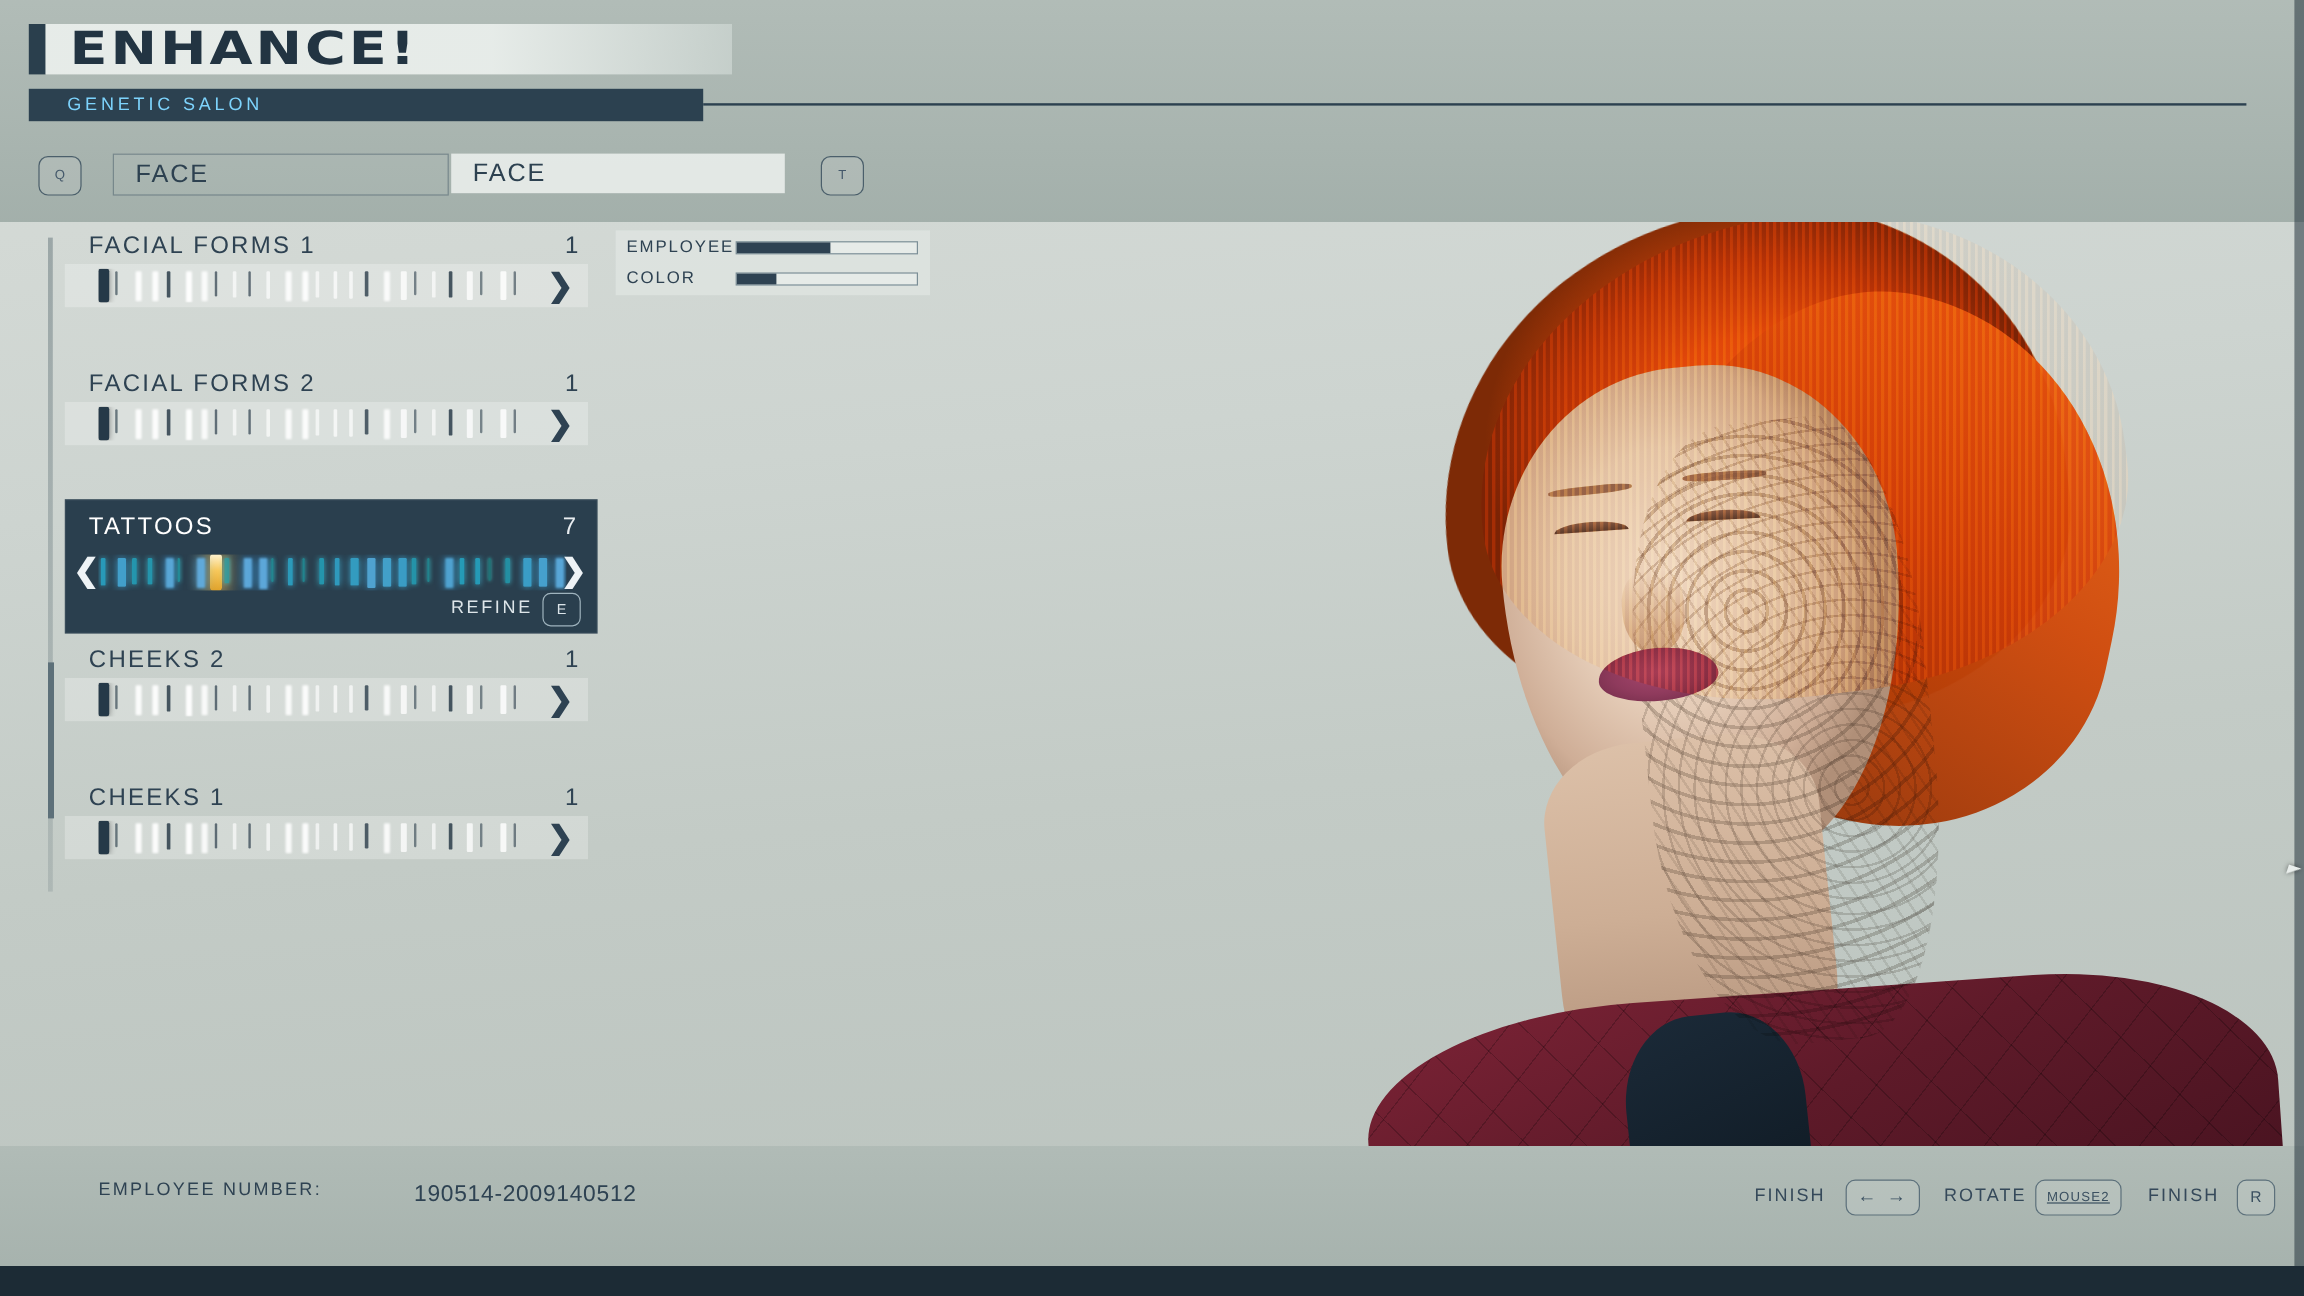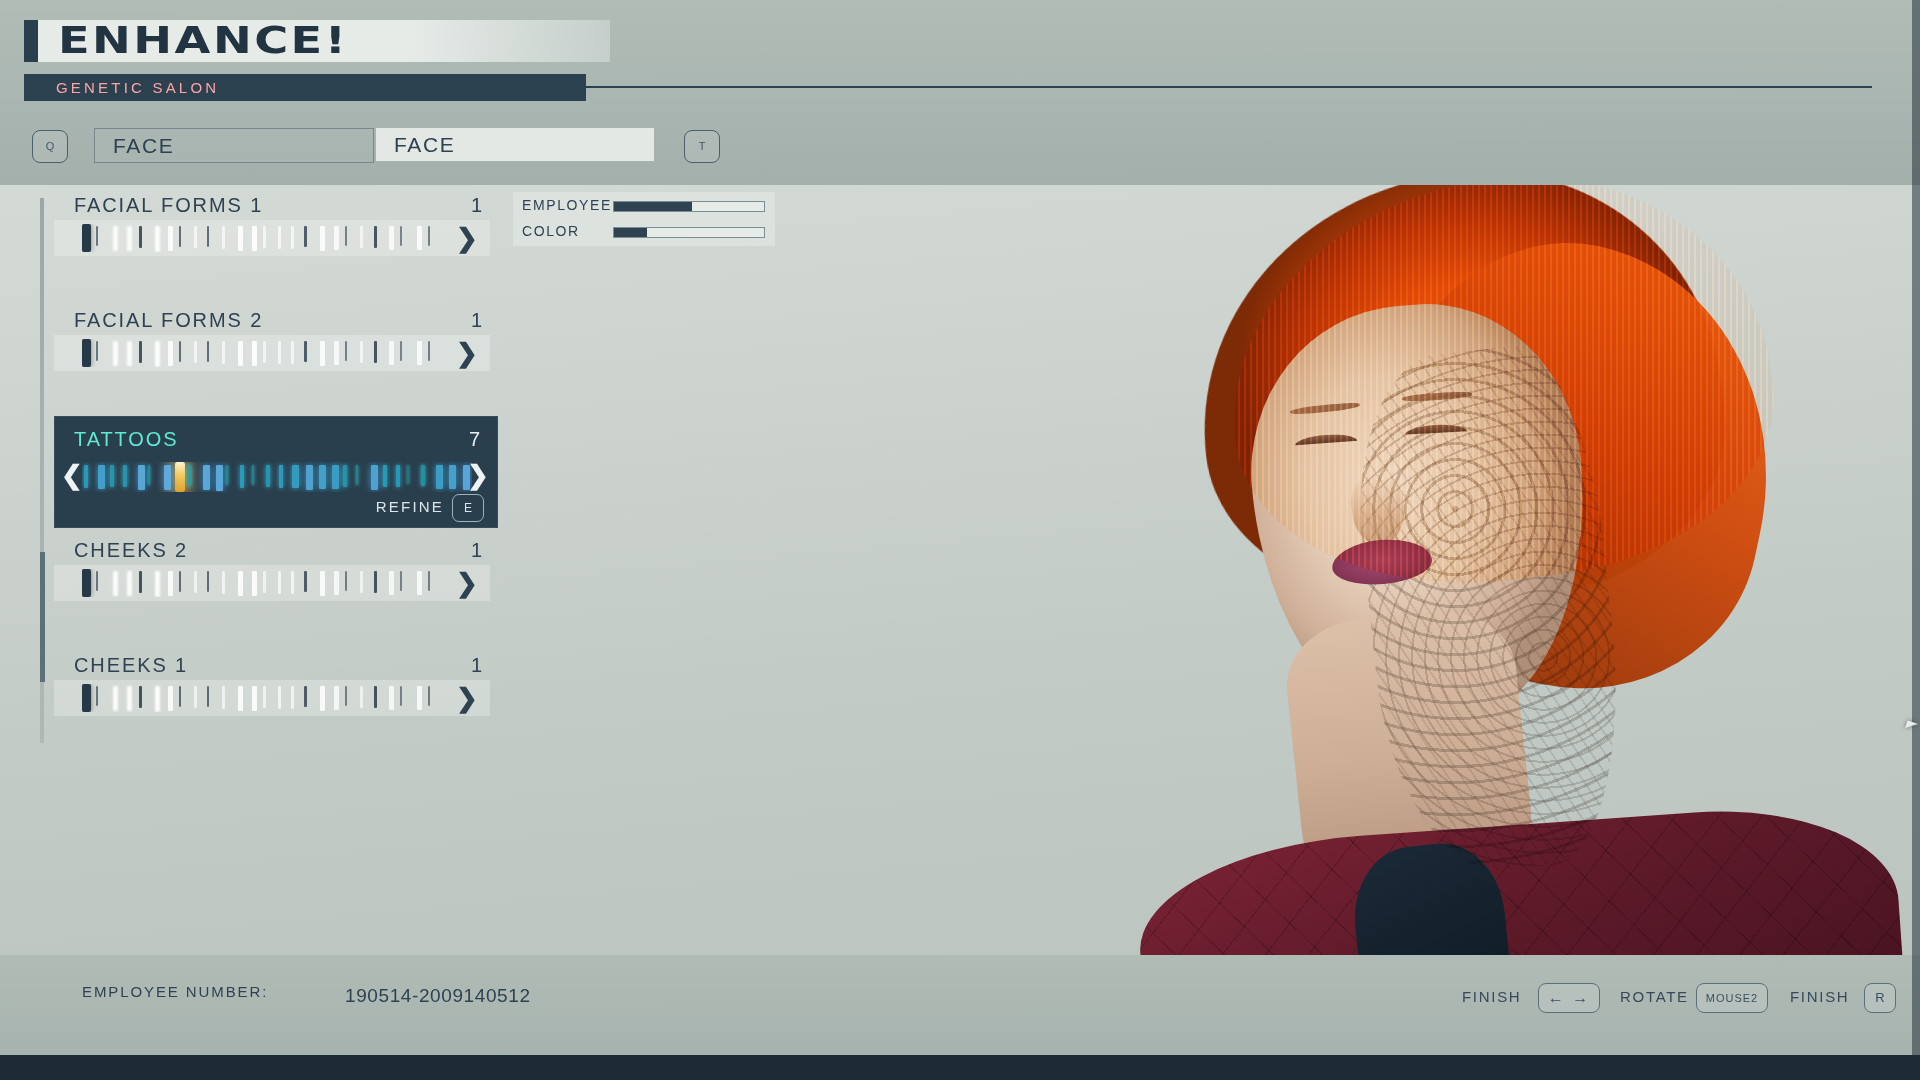--- a/index.html
+++ b/index.html
@@ -130,21 +130,21 @@
     font-family:"DejaVu Sans", sans-serif;
     font-size:38px;font-weight:700;letter-spacing:2px;color:#223442;
     transform:scaleX(1.22);transform-origin:left center;
   }
   #subBar{
     position:absolute;left:24px;top:74px;width:562px;height:27px;
     background:#2c4150;
   }
   #subBarText{
     position:absolute;left:32px;top:0;height:27px;line-height:27px;
-    font-size:15px;letter-spacing:3.2px;color:#fca5a5;
+    font-size:15px;letter-spacing:3.2px;color:#7dd3fc;
   }
   #subLine{
     position:absolute;left:586px;top:86px;width:1286px;height:2px;background:#2c4150;
   }
 
   
   #tabRow{position:absolute;left:24px;top:128px;height:36px;}
   .keyHint{
     display:inline-block;border:1.6px solid #4b5f6b;border-radius:8px;
     color:#44586a;font-size:11px;text-align:center;
@@ -197,21 +197,21 @@
     position:absolute;right:10px;top:4px;width:26px;height:28px;
     color:#2e4252;font-size:26px;line-height:28px;text-align:center;font-weight:700;
   }
 
   
   #optSel{
     position:absolute;left:14px;top:226px;width:444px;height:112px;
     background:#2a3f4e;box-shadow:0 0 0 1px rgba(255,255,255,.07) inset;
   }
   #selLabel{
-    position:absolute;left:20px;top:12px;font-size:20px;letter-spacing:1.9px;color:#5eead4;
+    position:absolute;left:20px;top:12px;font-size:20px;letter-spacing:1.9px;color:#ffffff;
   }
   #selValue{
     position:absolute;right:18px;top:12px;font-size:20px;color:#e8edf0;
   }
   #selTickWrap{position:absolute;left:28px;top:46px;width:390px;height:30px;overflow:hidden;}
   .glowTick{position:absolute;top:3px;width:4px;height:24px;border-radius:1px;}
   #selGold{
     position:absolute;left:176px;top:0;width:10px;height:30px;border-radius:2px;
     background:linear-gradient(180deg,#fff3cf,#f7c85b 45%,#e0a32c);
     box-shadow:0 0 14px 5px rgba(250,200,90,.62);
@@ -269,21 +269,21 @@
   .ctrlKey{
     position:absolute;top:2px;height:28px;line-height:28px;
     border:1.5px solid #5c707b;border-radius:8px;color:#3b5061;
     font-size:13px;text-align:center;background:rgba(255,255,255,.13);
   }
   #ctrlChange{left:1462px;width:160px;}
   #ctrlChange .ctrlLabel{left:0;}
   #ctrlChange .ctrlKey{left:76px;width:60px;font-size:16px;letter-spacing:2px;}
   #ctrlRotate{left:1620px;width:180px;}
   #ctrlRotate .ctrlLabel{left:0;}
-  #ctrlRotate .ctrlKey{left:76px;width:70px;font-size:11px;letter-spacing:1px;}
+  #ctrlRotate .ctrlKey{left:76px;width:70px;font-size:11px;letter-spacing:1px;text-decoration:underline;}
   #ctrlFinish{left:1790px;width:120px;}
   #ctrlFinish .ctrlLabel{left:0;}
   #ctrlFinish .ctrlKey{left:74px;width:30px;}
 
   #footerStrip{
     position:absolute;left:0;top:1055px;width:1920px;height:25px;background:#1c2b35;
   }
   #cursor{
     position:absolute;left:1906px;top:722px;width:0;height:0;
     border-left:11px solid #e9eeec;border-bottom:8px solid transparent;

